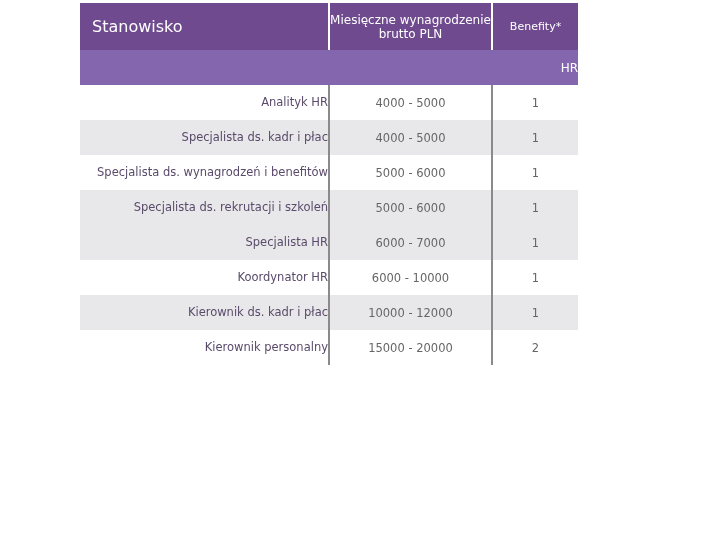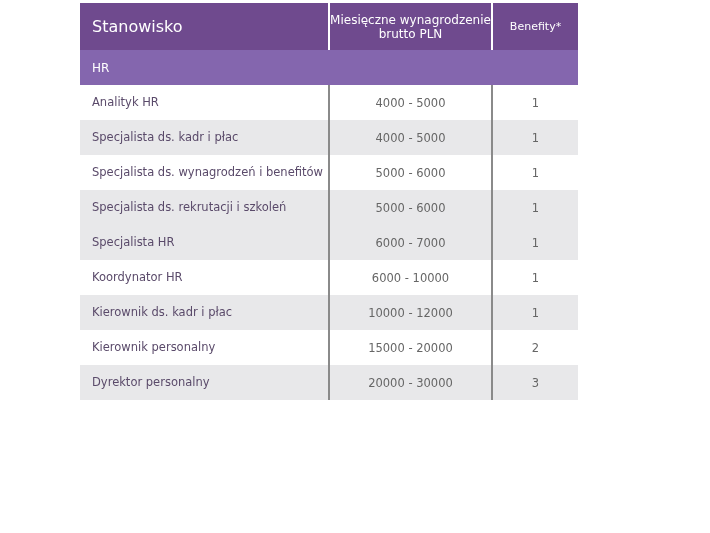--- a/index.html
+++ b/index.html
@@ -1,19 +1,19 @@
 <!DOCTYPE html>
 <html><head>
 <meta charset="utf-8">
 <style>
   html, body { margin:0; padding:0; background:#ffffff; }
   body { width:710px; height:533px; position:relative; overflow:hidden;
          font-family:"DejaVu Sans", sans-serif; }
   .tbl { position:absolute; left:80px; top:3px; width:498px; border-collapse:collapse; table-layout:fixed; }
-  .tbl td, .tbl th { padding:0; }
+  .tbl td, .tbl th { padding:0;text-align:right; }
   .col1 { width:249px; }
   .col2 { width:163px; }
   .col3 { width:86px; }
   .hdr th { background:#6f4a8e; color:#ffffff; font-weight:normal; height:47px; font-size:10.5px; line-height:14px; }
   .hdr th.c1 { text-align:left; padding-left:12px; font-size:16px; }
   .hdr th.c2 { text-align:center; border-left:2px solid #ffffff; border-right:2px solid #ffffff; font-size:12px; }
   .hdr th.c3 { text-align:center; font-size:11px; }
   .section td { background:#8466ae; color:#ffffff; height:35px; padding-left:12px; font-size:12px; }
   .row td { height:35px; font-size:11.5px; color:#5a4a6a; }
   .row.tall td { height:52px; }
@@ -76,19 +76,14 @@
       <tr class="row alt">
         <td class="c1">Kierownik ds. kadr i płac</td>
         <td class="c2">10000 - 12000</td>
         <td class="c3">1</td>
       </tr>
       <tr class="row">
         <td class="c1">Kierownik personalny</td>
         <td class="c2">15000 - 20000</td>
         <td class="c3">2</td>
       </tr>
-      <tr class="row alt">
-        <td class="c1">Dyrektor personalny</td>
-        <td class="c2">20000 - 30000</td>
-        <td class="c3">3</td>
-      </tr>
     </tbody>
 </table>
 
 </body></html>

